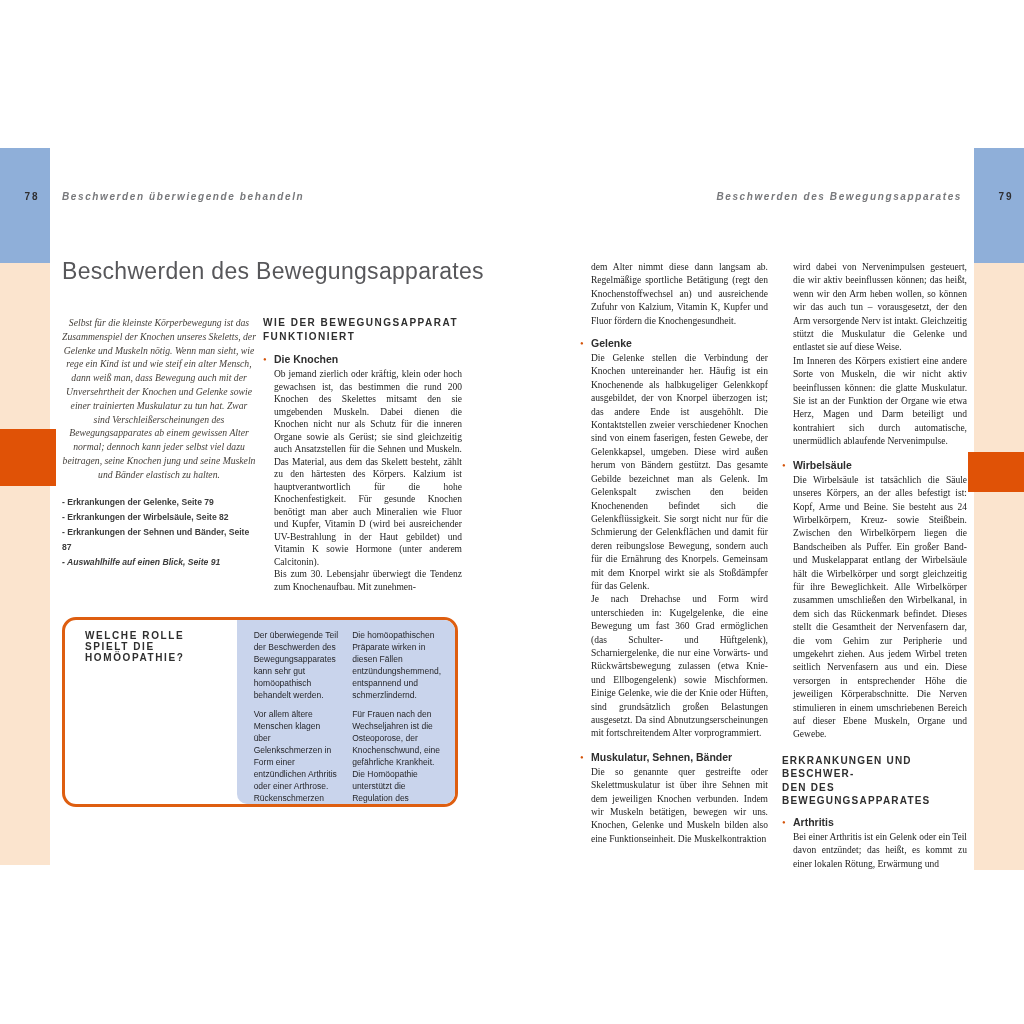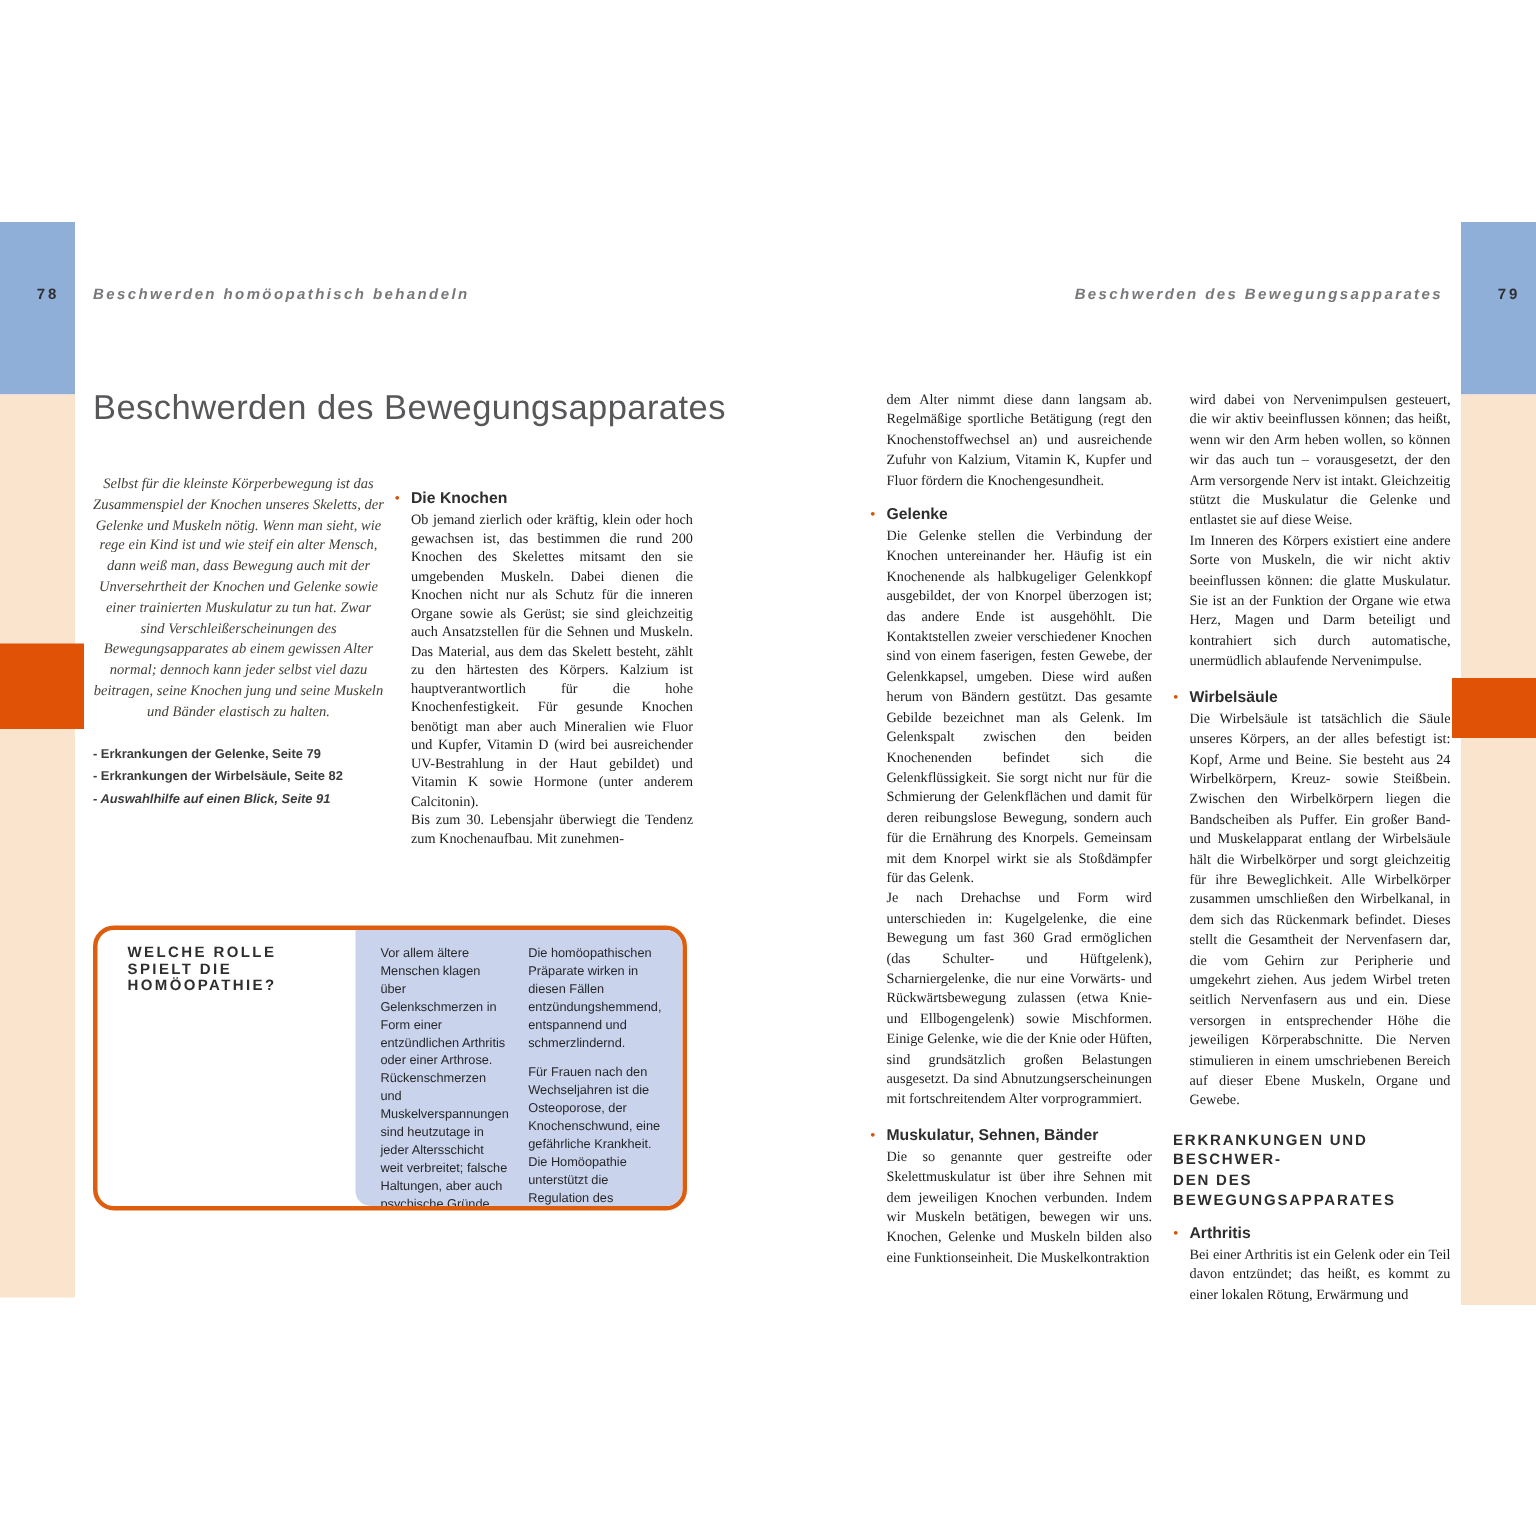--- a/index.html
+++ b/index.html
@@ -48,48 +48,52 @@
 <body>
 
 <div class="abs band-blue" style="left:0;top:148px;width:50px;height:115px;"></div>
 <div class="abs band-cream" style="left:0;top:263px;width:50px;height:602px;"></div>
 <div class="abs stripe-orange" style="left:0;top:429px;width:56px;height:57px;"></div>
 <div class="abs band-blue" style="left:974px;top:148px;width:50px;height:115px;"></div>
 <div class="abs band-cream" style="left:974px;top:263px;width:50px;height:607px;"></div>
 <div class="abs stripe-orange" style="left:968px;top:452px;width:56px;height:40px;"></div>
 
 <div class="abs pageno" style="left:0;top:191px;">78</div>
-<div class="abs runhead" style="left:62px;top:191px;">Beschwerden homöopathisch behandeln</div>
+<div class="abs runhead" style="left:62px;top:191px;">Beschwerden überwiegende behandeln</div>
 <div class="abs runhead" style="right:62px;top:191px;text-align:right;">Beschwerden des Bewegungsapparates</div>
 <div class="abs pageno" style="left:974px;top:191px;">79</div>
 
 <div class="abs chapter-title" style="left:62px;top:258px;">Beschwerden des Bewegungsapparates</div>
 
 <div class="abs" style="left:62px;top:316px;width:194px;">
   <div class="intro">Selbst für die kleinste Körperbewegung ist das Zusammenspiel der Knochen unseres Skeletts, der Gelenke und Muskeln nötig. Wenn man sieht, wie rege ein Kind ist und wie steif ein alter Mensch, dann weiß man, dass Bewegung auch mit der Unversehrtheit der Knochen und Gelenke sowie einer trainierten Muskulatur zu tun hat. Zwar sind Verschleißerscheinungen des Bewegungsapparates ab einem gewissen Alter normal; dennoch kann jeder selbst viel dazu beitragen, seine Knochen jung und seine Muskeln und Bänder elastisch zu halten.</div>
   <div class="xref" style="margin-top:13px;">
     <div>- Erkrankungen der Gelenke, Seite 79</div>
     <div>- Erkrankungen der Wirbelsäule, Seite 82</div>
+    <div>- Erkrankungen der Sehnen und Bänder, Seite 87</div>
     <div class="it">- Auswahlhilfe auf einen Blick, Seite 91</div>
   </div>
 </div>
 
 <div class="abs" style="left:263px;top:316px;width:199px;">
+  <div class="col-heading">WIE DER BEWEGUNGSAPPARAT
+FUNKTIONIERT</div>
   <div class="section">
     <span class="bullet">•</span>
     <div class="sec-heading">Die Knochen</div>
     <div class="body tight">Ob jemand zierlich oder kräftig, klein oder hoch gewachsen ist, das bestimmen die rund 200 Knochen des Skelettes mitsamt den sie umgebenden Muskeln. Dabei dienen die Knochen nicht nur als Schutz für die inneren Organe sowie als Gerüst; sie sind gleichzeitig auch Ansatzstellen für die Sehnen und Muskeln. Das Material, aus dem das Skelett besteht, zählt zu den härtesten des Körpers. Kalzium ist hauptverantwortlich für die hohe Knochenfestigkeit. Für gesunde Knochen benötigt man aber auch Mineralien wie Fluor und Kupfer, Vitamin D (wird bei ausreichender UV-Bestrahlung in der Haut gebildet) und Vitamin K sowie Hormone (unter anderem Calcitonin).
 Bis zum 30. Lebensjahr überwiegt die Tendenz zum Knochenaufbau. Mit zunehmen-</div>
   </div>
 </div>
 
 <div class="abs info-box" style="left:62px;top:617px;width:396px;height:190px;">
   <div class="box-title">WELCHE ROLLE SPIELT DIE HOMÖOPATHIE?</div>
   <div class="box-blue">
     <div class="box-col">
+      <p>Der überwiegende Teil der Beschwerden des Bewegungsapparates kann sehr gut homöopathisch behandelt werden.</p>
       <p>Vor allem ältere Menschen klagen über Gelenkschmerzen in Form einer entzündlichen Arthritis oder einer Arthrose. Rückenschmerzen und Muskelverspannungen sind heutzutage in jeder Altersschicht weit verbreitet; falsche Haltungen, aber auch psychische Gründe, wie etwa emotionaler Stress, sind hier die Ursachen.</p>
     </div>
     <div class="box-col">
       <p>Die homöopathischen Präparate wirken in diesen Fällen entzündungshemmend, entspannend und schmerzlindernd.</p>
       <p>Für Frauen nach den Wechseljahren ist die Osteoporose, der Knochenschwund, eine gefährliche Krankheit. Die Homöopathie unterstützt die Regulation des Kalziumstoffwechsels und sorgt so für festere Knochen. Schließlich eignet sich die Homöopathie z. B. nach einer Bandscheiben- oder Knochenoperation auch sehr gut zur Nachbehandlung.</p>
     </div>
   </div>
 </div>
 
 <div class="abs" style="left:580px;top:261px;width:188px;">

